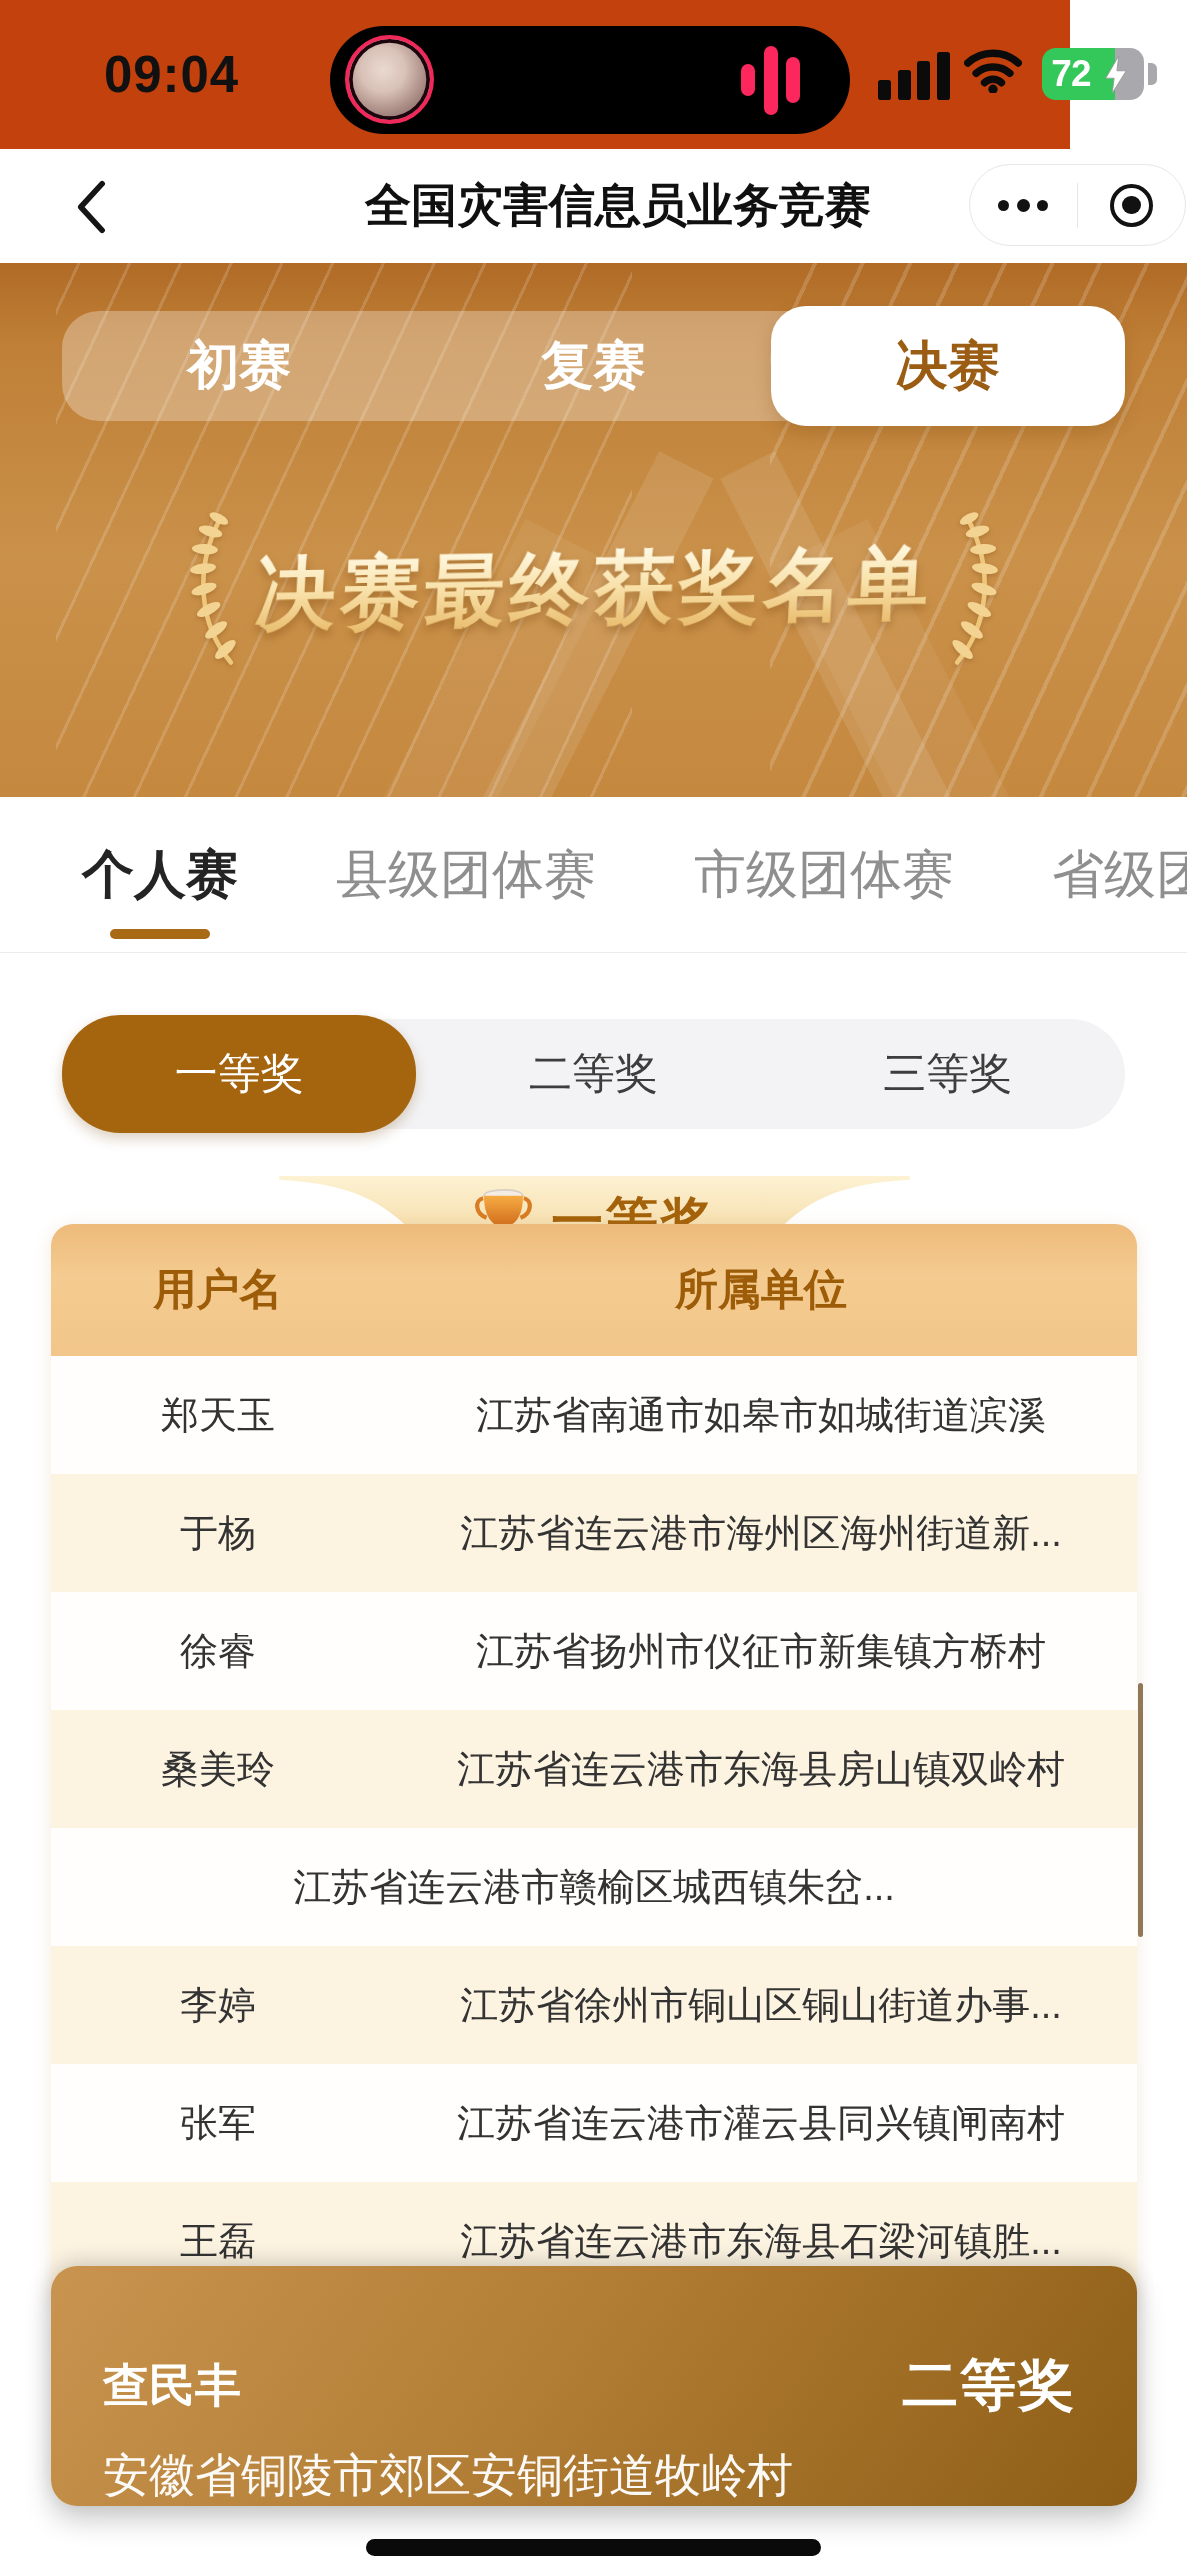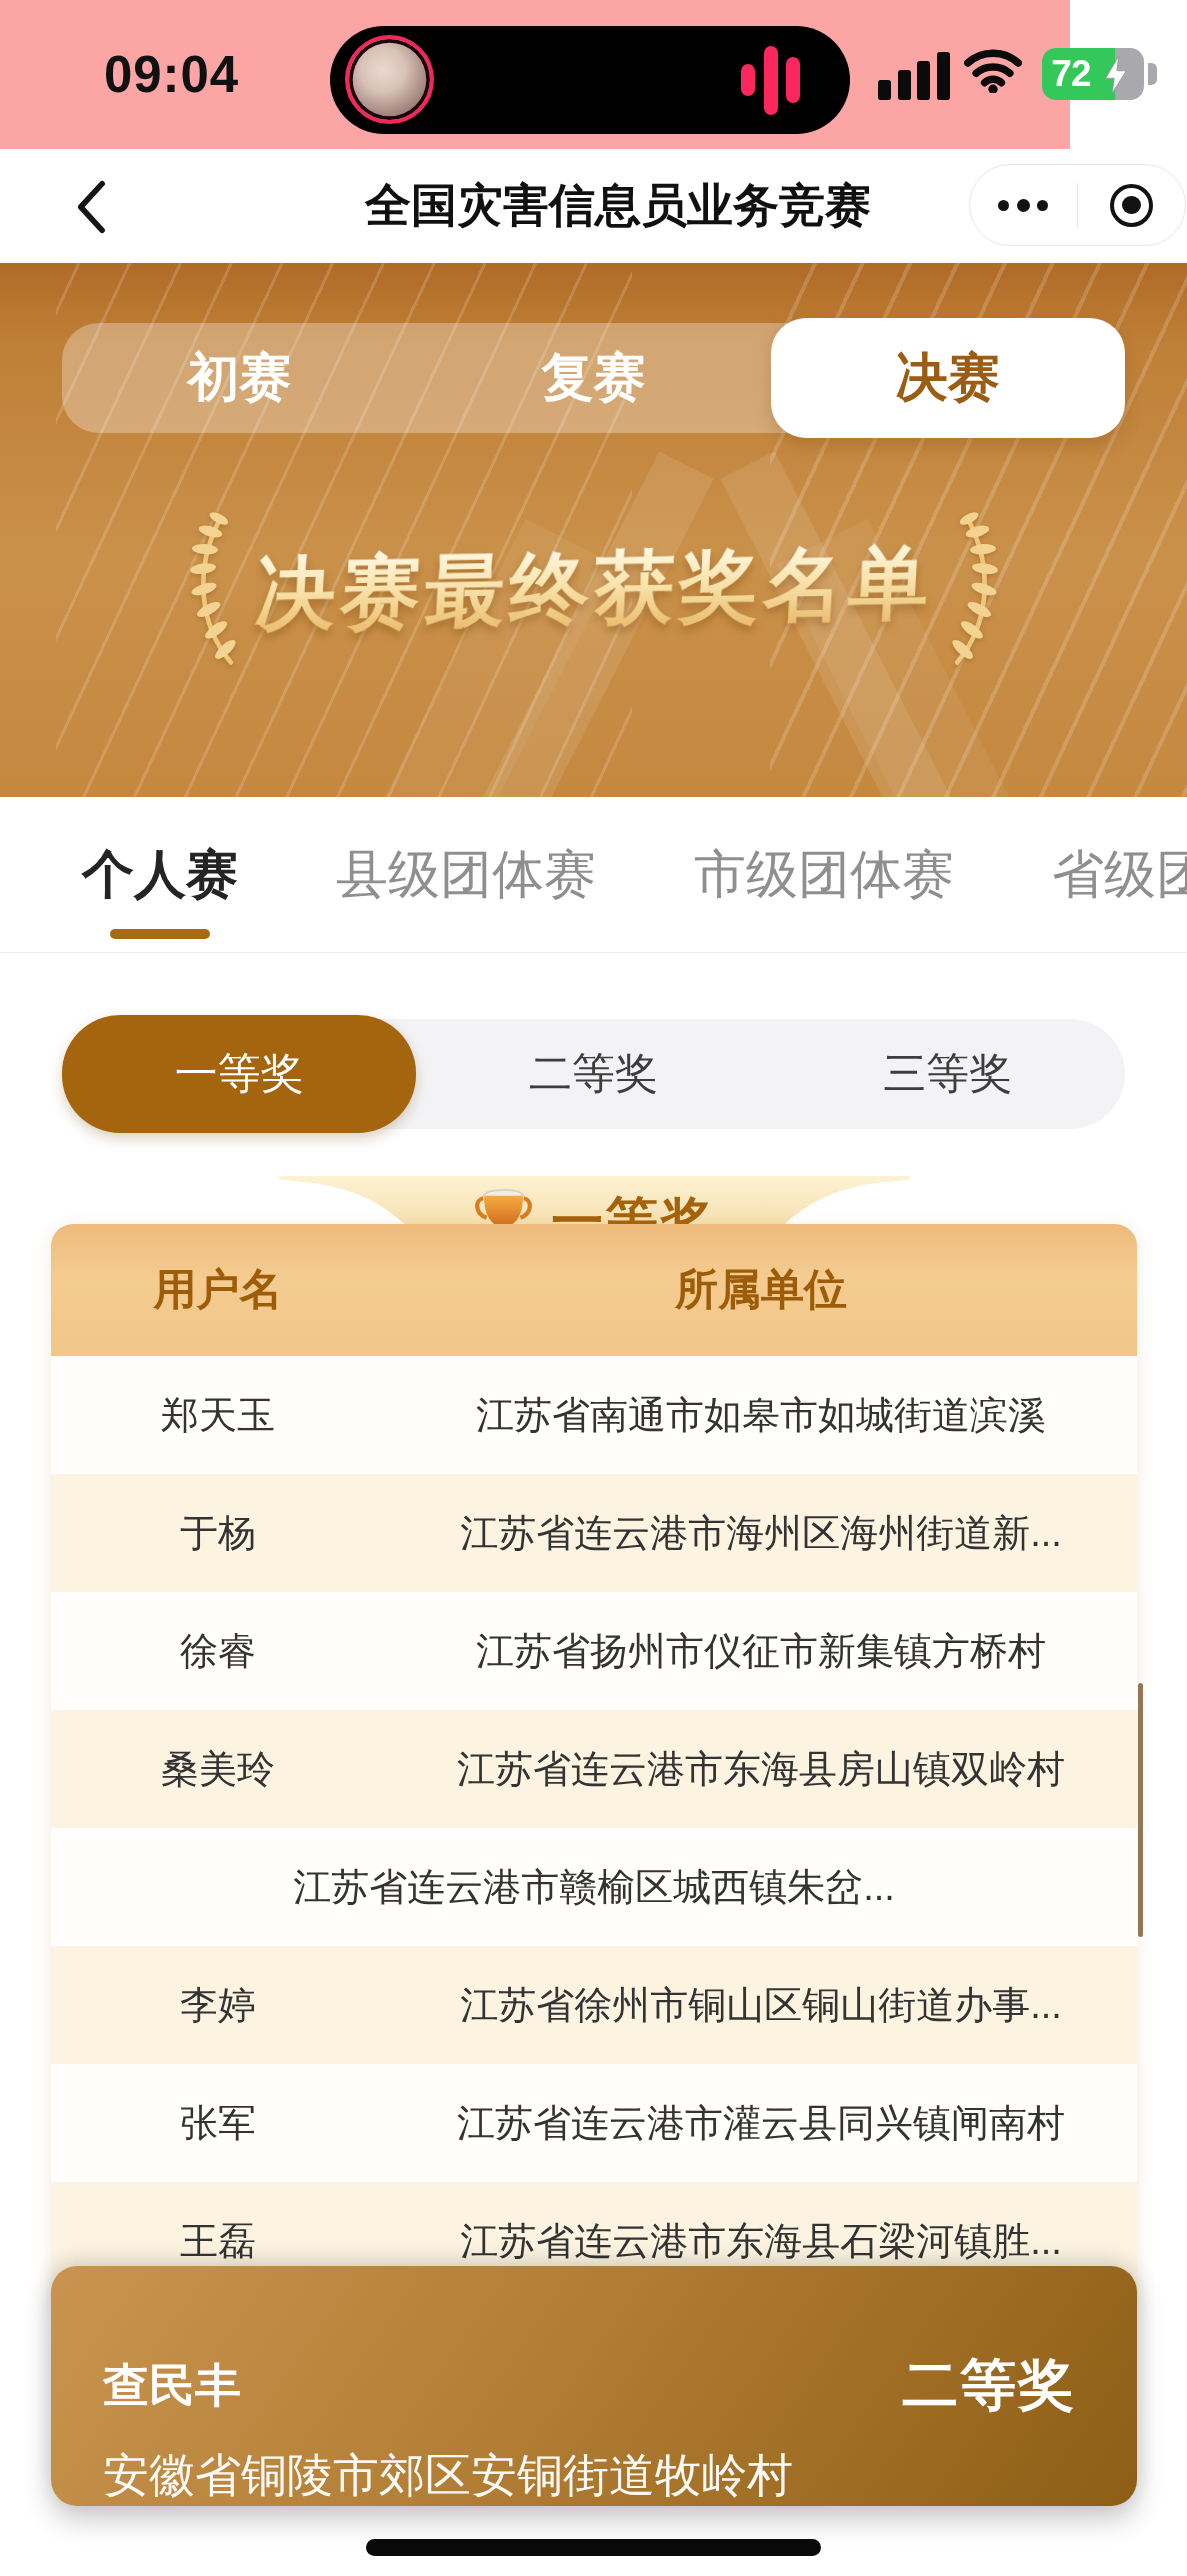--- a/index.html
+++ b/index.html
@@ -1,21 +1,21 @@
 <!DOCTYPE html>
 <html style="font-size:15px"><head>
 <meta charset="utf-8">
 <style>
   * { margin:0; padding:0; box-sizing:border-box; }
   html,body { background:#ffffff; }
   body { font-family:"Liberation Sans","DejaVu Sans",sans-serif; }
   .screen { position:relative; width:1188px; height:2576px; background:#fff; overflow:hidden; margin:0 auto; }
 
   
-  .statusbar { position:absolute; top:0; left:0; width:1070px; height:149px; background:#fca5a5;text-align:center; }
+  .statusbar { position:absolute; top:0; left:0; width:1070px; height:149px; background:#c2410c;text-align:center; }
   .time { position:absolute; left:104px; top:45px; font-size:51px; font-weight:700; color:#111; letter-spacing:0.9px; }
   .island { position:absolute; left:330px; top:26px; width:520px; height:108px; background:#000; border-radius:56px; }
   .island-avatar { position:absolute; left:15px; top:9.3px; width:89px; height:89px; border-radius:50%;
       border:4.6px solid #f0295b;
       background:radial-gradient(circle at 42% 38%, #ead9cf 0%, #d9c2b8 32%, #a98b84 62%, #5f4a46 100%);
       box-shadow:inset 0 0 0 3.7px #1a060c; }
   .island-bars { position:absolute; right:50px; top:0; height:108px; display:flex; align-items:center; gap:8.4px; }
   .island-bars span { display:block; width:14px; border-radius:7.4px; background:#fb275d; }
   .island-bars span:nth-child(1){ height:32px; }
   .island-bars span:nth-child(2){ height:69px; }
@@ -49,21 +49,21 @@
       background:linear-gradient(180deg,#b06b26 0%, #bf7f36 15%, #ca914a 55%, #c5883f 100%); }
   .chev { position:absolute; width:61px; height:594px; background:rgba(255,255,255,0.10); transform-origin:50% 0; }
   .chev.l1 { left:656px; top:202px; transform:rotate(27deg); }
   .chev.l2 { left:717px; top:202px; transform:rotate(-27deg); }
   .chev.f1 { left:520px; top:279px; transform:rotate(27deg); background:rgba(255,255,255,0.06); width:102px; }
   .chev.f2 { left:771px; top:279px; transform:rotate(-27deg); background:rgba(255,255,255,0.06); width:102px; }
   .streaks-left { position:absolute; left:56px; top:-56px; width:576px; height:669px; opacity:.26;
       background:repeating-linear-gradient(115deg, rgba(255,255,255,0) 0 43px, rgba(255,255,255,.6) 43px 46px); }
   .streaks-right { position:absolute; right:-28px; top:0; width:446px; height:613px; opacity:.30;
       background:repeating-linear-gradient(115deg, rgba(255,255,255,0) 0 39px, rgba(255,255,255,.55) 39px 43px); }
-  .stage-tabs { position:absolute; left:62px; top:60px; width:1063px; height:110px; border-radius:37px;
+  .stage-tabs { position:absolute; left:62px; top:48px; width:1063px; height:110px; border-radius:37px;
       background:rgba(255,255,255,0.30); display:flex; }
   .stage-tab { flex:1; display:flex; align-items:center; justify-content:center; font-size:52px; font-weight:700; color:#fff; }
   .stage-tab.active { background:#fff; color:#9b5c13; border-radius:35px; margin:-4.6px 0; box-shadow:0 7.4px 16.7px rgba(110,60,5,.22); }
   .banner-title-row { position:absolute; left:0; right:0; top:243px; height:167px; display:flex; align-items:center; justify-content:center; gap:13px; }
   .gold-title { font-size:80px; font-weight:700; letter-spacing:4.6px; transform:skewX(-4deg) rotate(-1deg);
       background:linear-gradient(180deg,#fffbe9 8%, #f9e3ad 45%, #e9bd6e 85%);
       -webkit-background-clip:text; background-clip:text; color:transparent;
       filter:drop-shadow(0 5.6px 4.6px rgba(110,60,5,.38)); }
   .laurel { filter:drop-shadow(0 2.8px 2.8px rgba(110,60,5,.3)); }
   .laurel.right { transform:scaleX(-1); }

